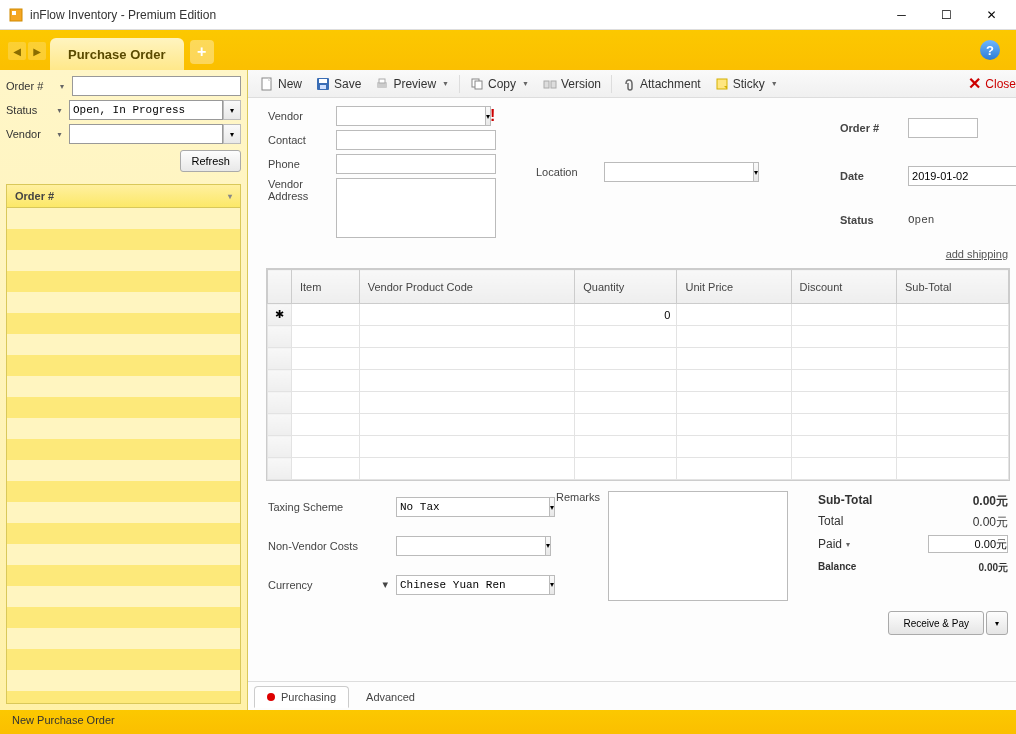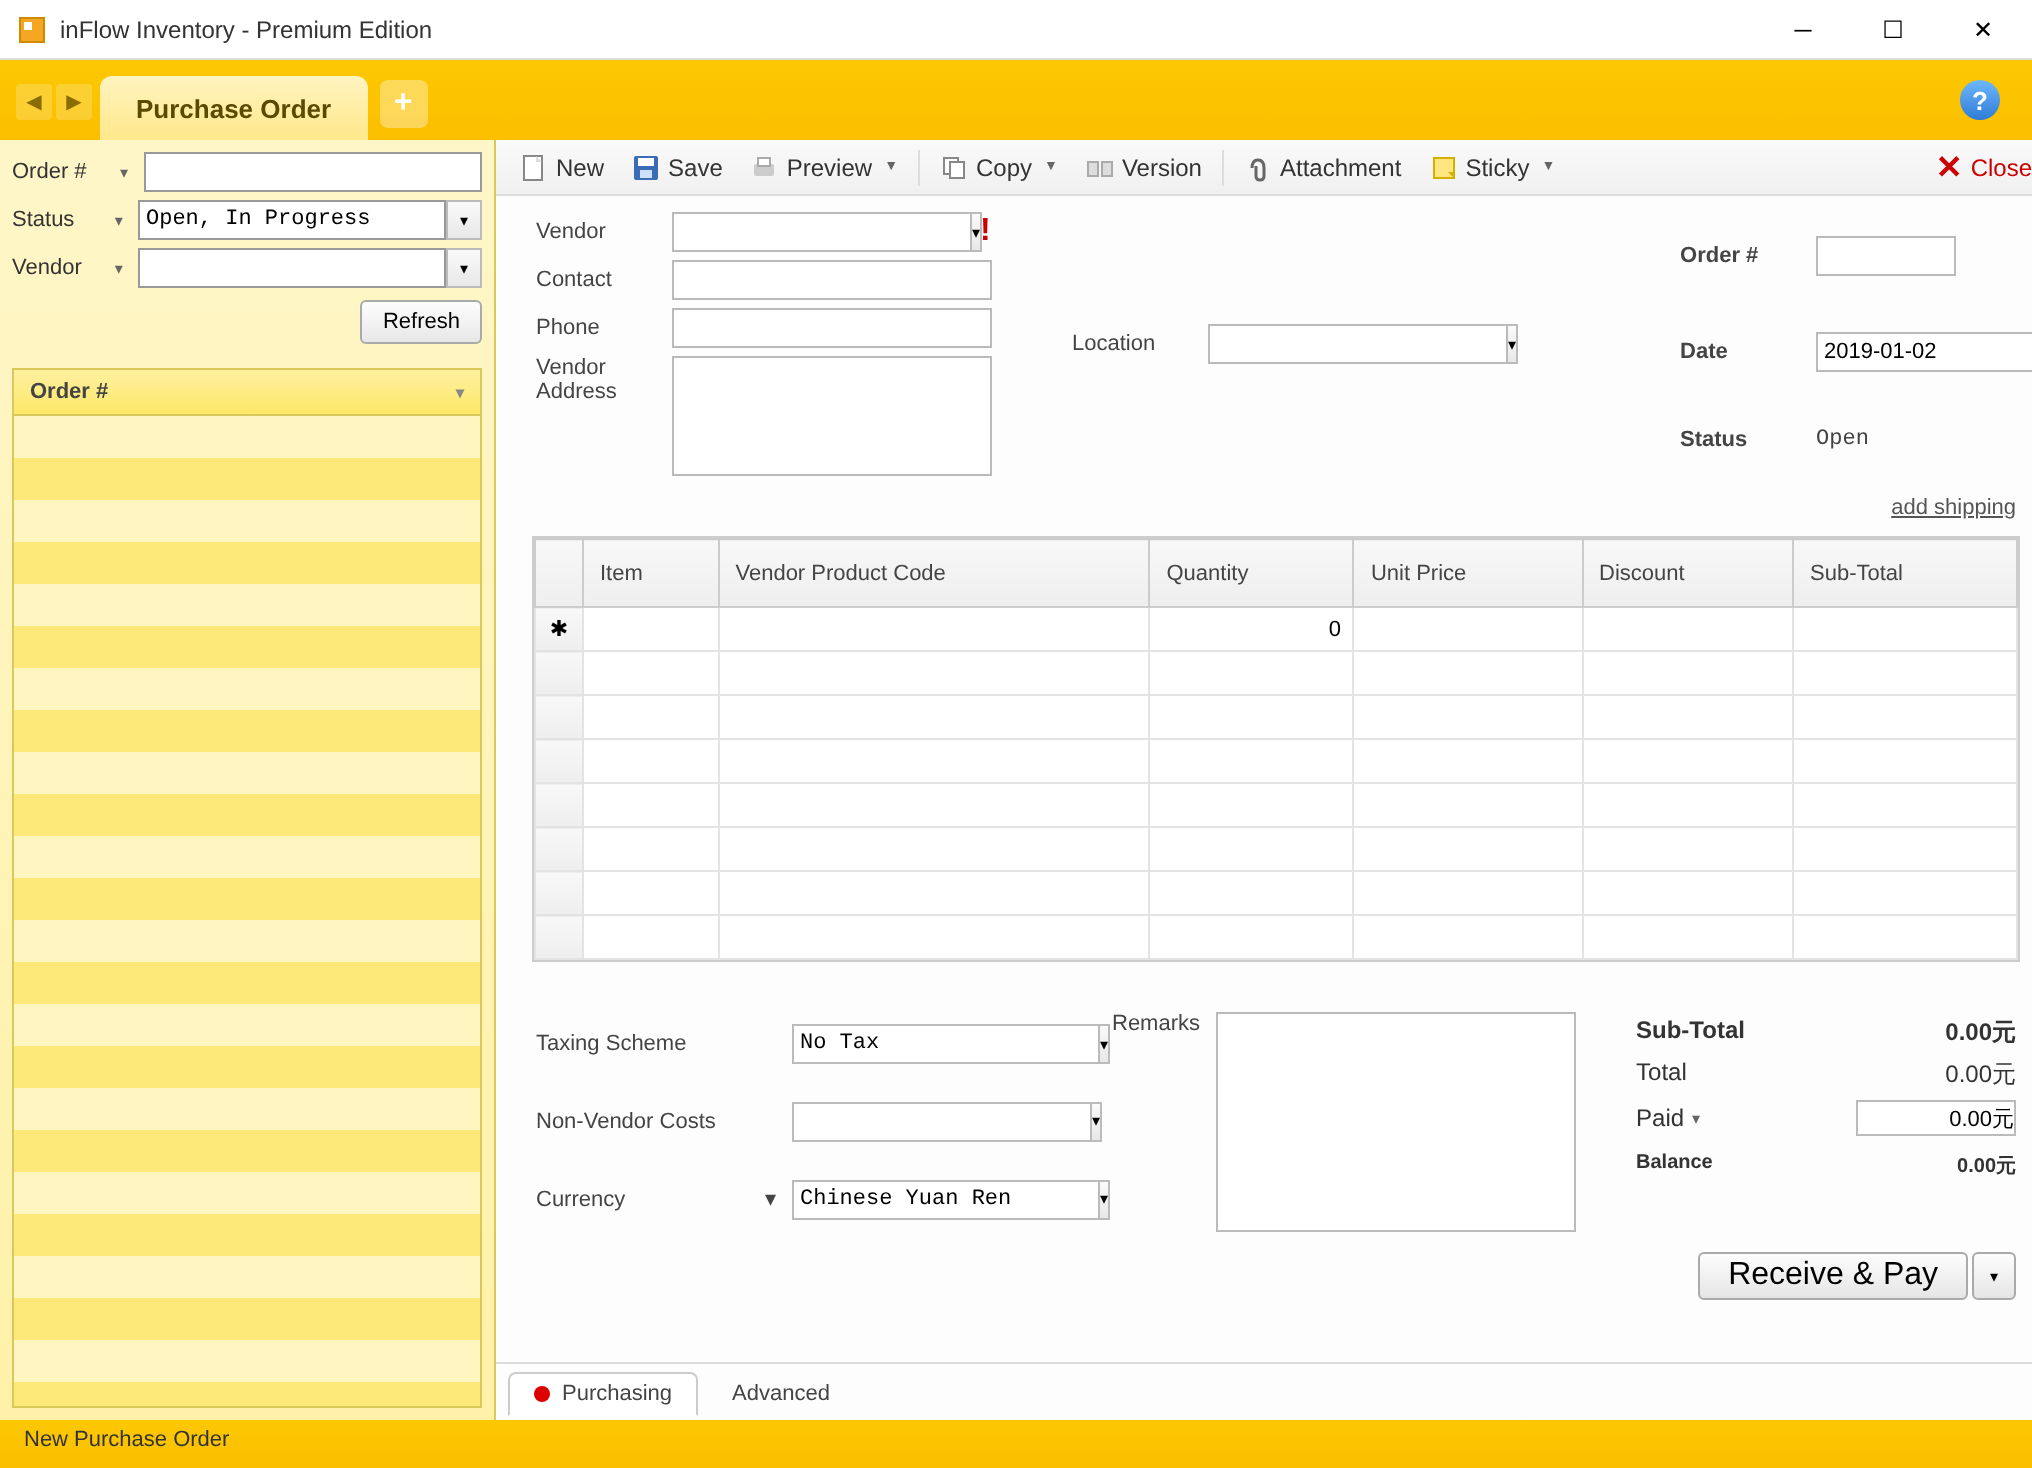--- a/index.html
+++ b/index.html
@@ -55,40 +55,40 @@
 .combo input { flex: 1; border: 1px solid #bbb; border-right: none; font-size: 11px; padding: 0 3px; }
 .combo .cbtn { width: 18px; border: 1px solid #bbb; background: linear-gradient(#fafafa,#e8e8e8); font-size: 8px; display: flex; align-items: center; justify-content: center; }
 .req { color: #c00; font-weight: bold; font-size: 16px; margin-left: 4px; }
 .textarea { height: 60px; border: 1px solid #bbb; background: #fff; resize: none; font-size: 11px; padding: 2px; width: 100%; }
 .status-val { font-size: 11px; font-family: "Courier New", monospace; color: #444; }
 
 .add-ship { text-align: right; padding: 2px 20px; }
 .add-ship a { font-size: 11px; color: #555; }
 
 
-.grid-wrap { margin: 4px 18px 15px 18px; border: 1px solid #ccc; }
+.grid-wrap { margin: 4px 18px 0 18px; border: 1px solid #ccc; }
 table.grid { width: 100%; border-collapse: collapse; font-size: 11px; }
 table.grid th { background: linear-gradient(#f8f8f8,#eee); border: 1px solid #ccc; padding: 6px 8px; text-align: left; font-weight: normal; color: #444; height: 34px; }
 table.grid td { border: 1px solid #e3e3e3; height: 22px; padding: 0 6px; background: #fff; }
 table.grid td.rowhdr { background: linear-gradient(#f8f8f8,#eee); width: 24px; text-align: center; }
 table.grid td.num { text-align: right; }
 
 
 .bottom { display: flex; padding: 10px 20px 4px 20px; gap: 30px; }
 .bottom-left { display: grid; grid-template-columns: 120px 130px; gap: 6px 8px; align-items: center; }
 .bottom-mid { display: flex; gap: 8px; }
 .bottom-mid textarea { width: 180px; height: 110px; border: 1px solid #bbb; resize: none; }
 .totals { margin-left: auto; width: 190px; }
 .totals-row { display: flex; justify-content: space-between; font-size: 12px; padding: 2px 0; color: #333; }
 .totals-row.bold { font-weight: bold; }
 .totals-row .paid-inp { width: 80px; height: 18px; border: 1px solid #bbb; text-align: right; font-size: 11px; }
 .totals-row .mini-arrow { font-size: 8px; color: #666; margin-left: 4px; }
 
 .action-row { display: flex; justify-content: flex-end; padding: 6px 20px; gap: 2px; }
-.action-btn { height: 24px; padding: 0 14px; font-size: 16px; background: linear-gradient(#fdfdfd,#e5e5e5); border: 1px solid #aaa; border-radius: 3px; }
+.action-btn { height: 24px; padding: 0 14px; font-size: 10px; background: linear-gradient(#fdfdfd,#e5e5e5); border: 1px solid #aaa; border-radius: 3px; }
 .action-split { width: 22px; height: 24px; background: linear-gradient(#fdfdfd,#e5e5e5); border: 1px solid #aaa; border-radius: 3px; font-size: 8px; }
 
 .btabs { display: flex; align-items: center; gap: 4px; padding: 4px 6px 2px 6px; border-top: 1px solid #ddd; margin-top: auto; }
 .btab { padding: 4px 12px; font-size: 11px; color: #444; border: 1px solid transparent; border-radius: 4px 4px 0 0; display: flex; align-items: center; gap: 6px; }
 .btab.active { background: #fff; border: 1px solid #ccc; border-bottom: 1px solid #fff; }
 .btab .dot { width: 8px; height: 8px; border-radius: 4px; background: #d00; }
 
 .ico { width: 14px; height: 14px; display: inline-block; }
 </style>
 </head>

